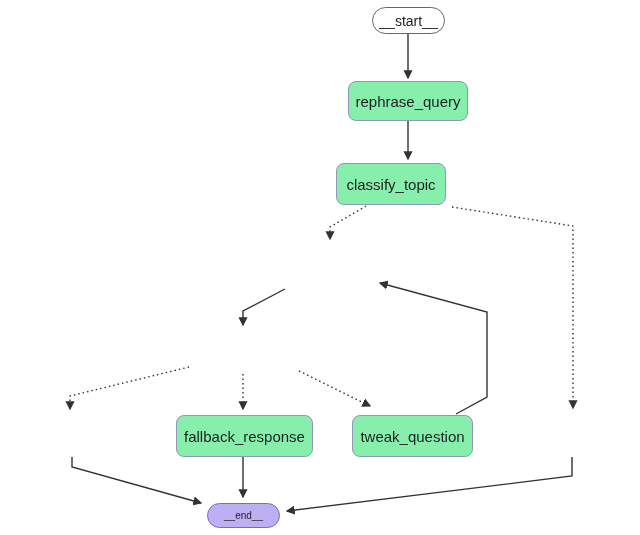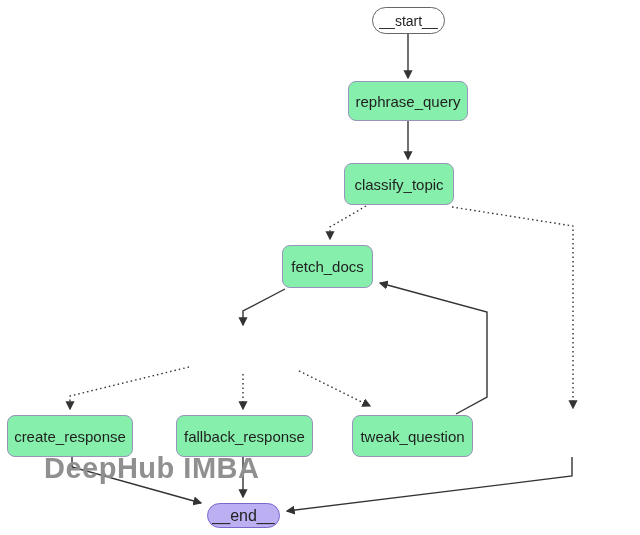--- a/index.html
+++ b/index.html
@@ -32,21 +32,21 @@
   .node.pill-start {
     background: #FFFFFF;
     border: 1.3px solid #666666;
     border-radius: 14px;
     font-size: 14px;
   }
   .node.pill-end {
     background: #BCAFF2;
     border: 1.5px solid #7C66CE;
     border-radius: 13px;
-    font-size: 16px;
+    font-size: 10px;
     color: #222222;
   }
   .watermark {
     position: absolute;
     left: 44px;
     top: 452px;
     font-size: 29px;
     font-weight: bold;
     letter-spacing: 0.5px;
     color: #909090;
@@ -81,41 +81,34 @@
   </svg>
 
   <div class="node pill-start" style="left:372px;top:7px;width:73px;height:27px">
     <span>__start__</span>
   </div>
 
   <div class="node" style="left:348px;top:81px;width:120px;height:40px">
     <span>rephrase_query</span>
   </div>
 
-  <div class="node" style="left:344px;top:163px;width:110px;height:42px">
+  <div class="node" style="left:336px;top:163px;width:110px;height:42px">
     <span>classify_topic</span>
   </div>
 
-  <div class="node" style="left:282px;top:245px;width:91px;height:43px">
-    <span>fetch_docs</span>
-  </div>
 
 
-  <div class="node" style="left:7px;top:415px;width:126px;height:42px">
-    <span>create_response</span>
-  </div>
 
   <div class="node" style="left:352px;top:415px;width:121px;height:42px">
     <span>tweak_question</span>
   </div>
 
   <div class="node" style="left:176px;top:415px;width:137px;height:42px">
     <span>fallback_response</span>
   </div>
 
 
   <div class="node pill-end" style="left:207px;top:503px;width:73px;height:25px">
     <span>__end__</span>
   </div>
 
-  <div class="watermark">DeepHub IMBA</div>
 
 </div>
 
 </body></html>

